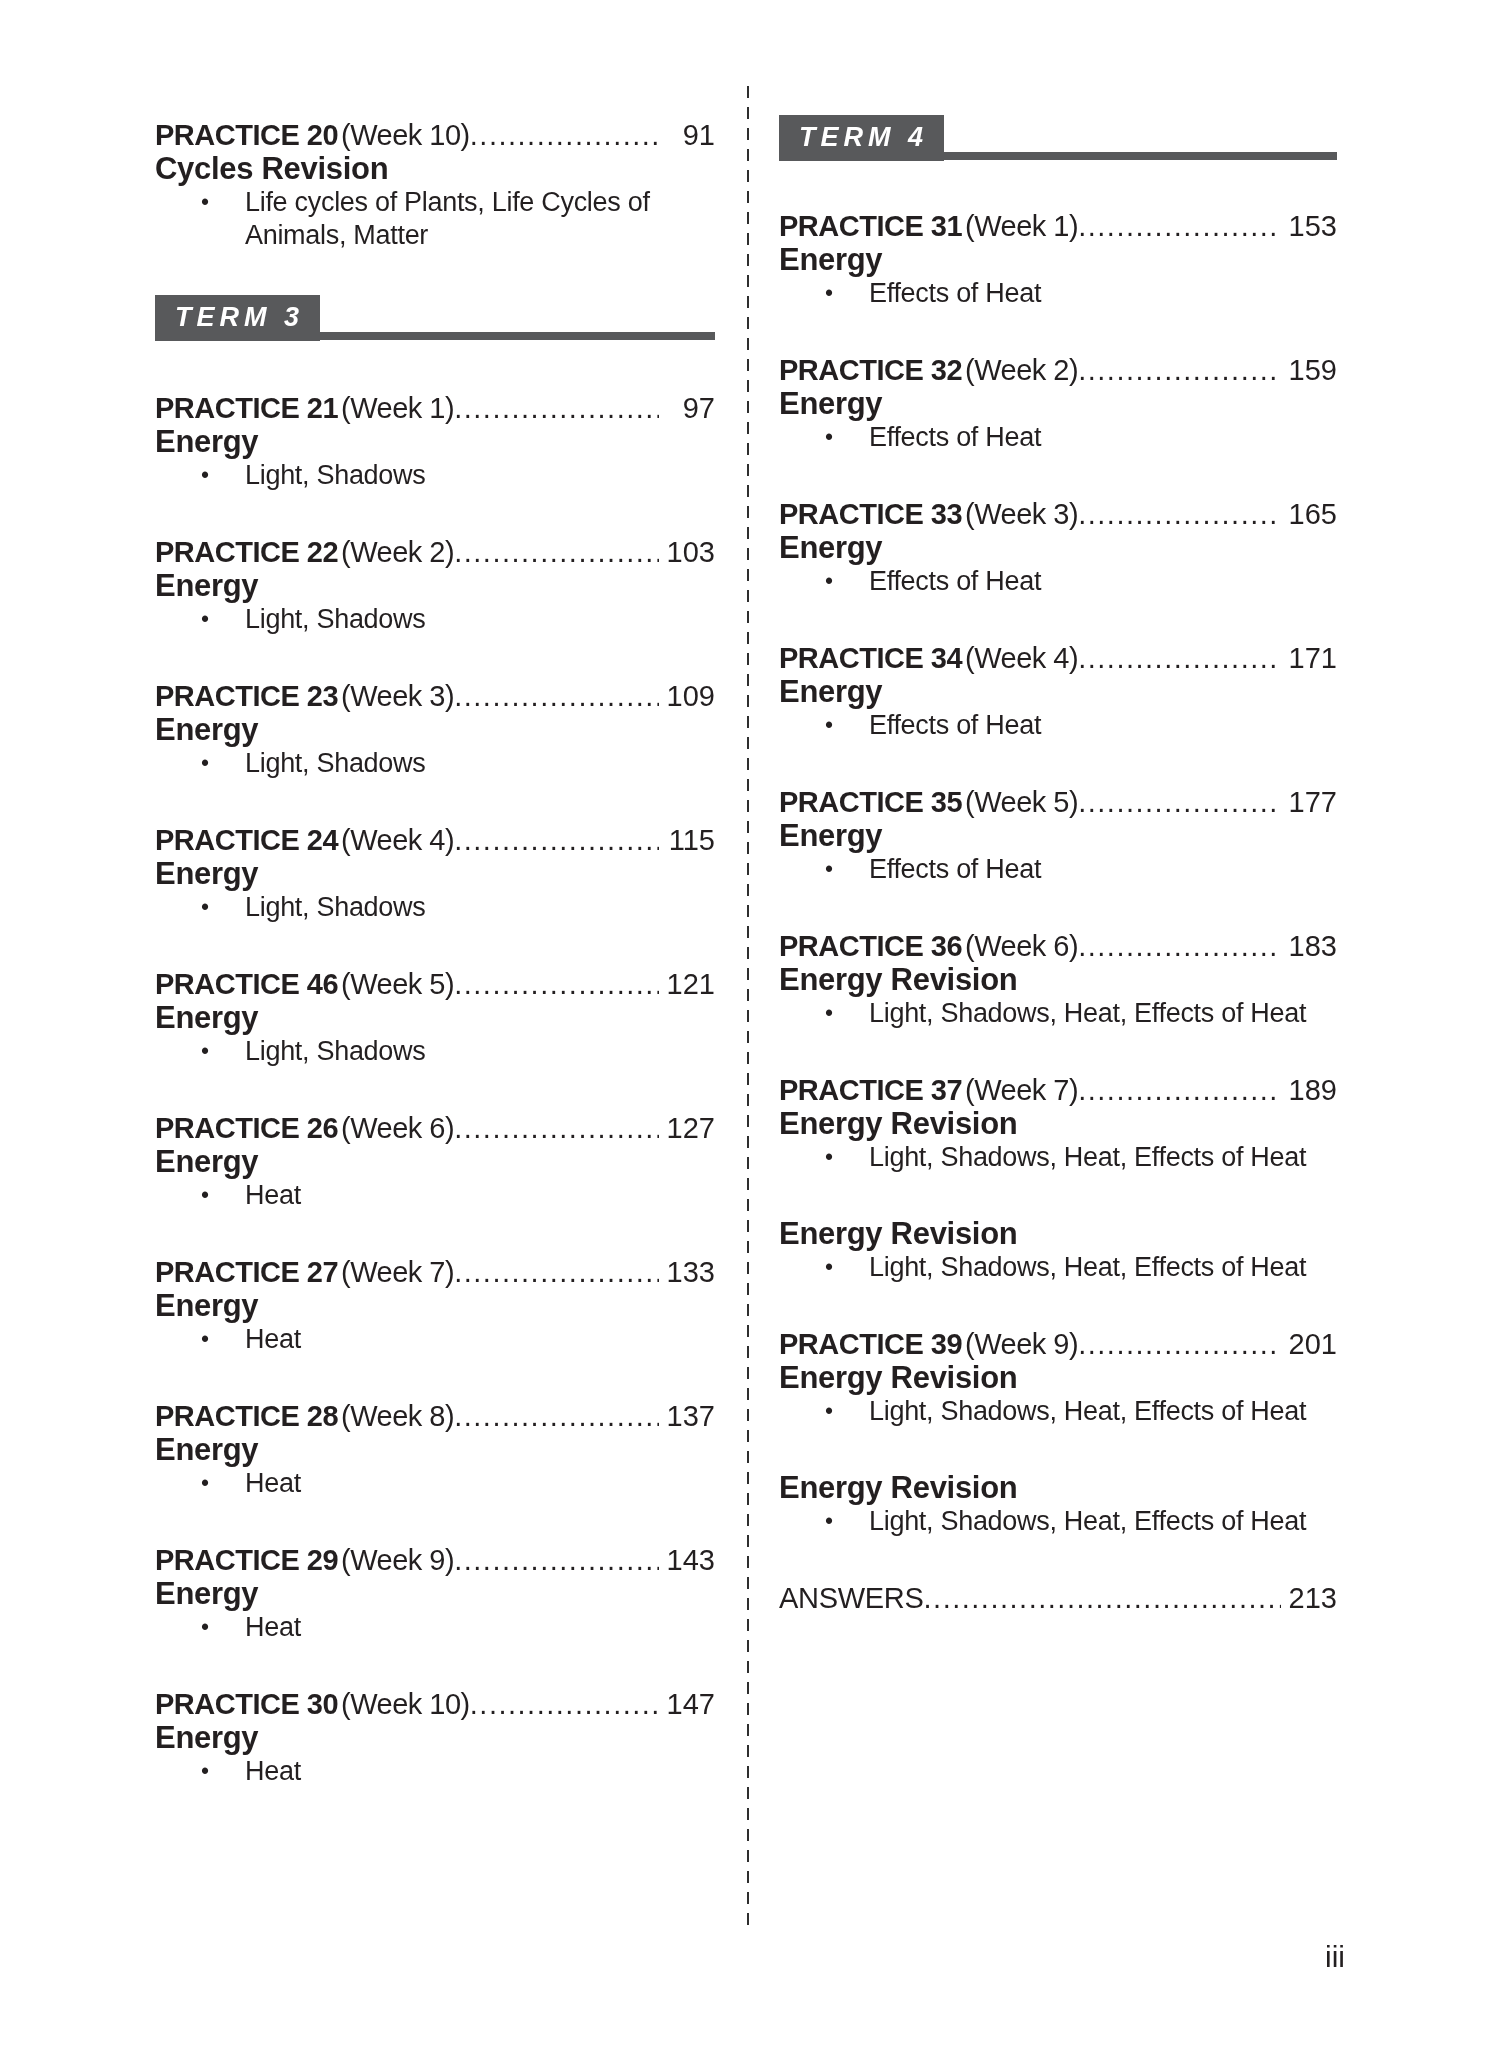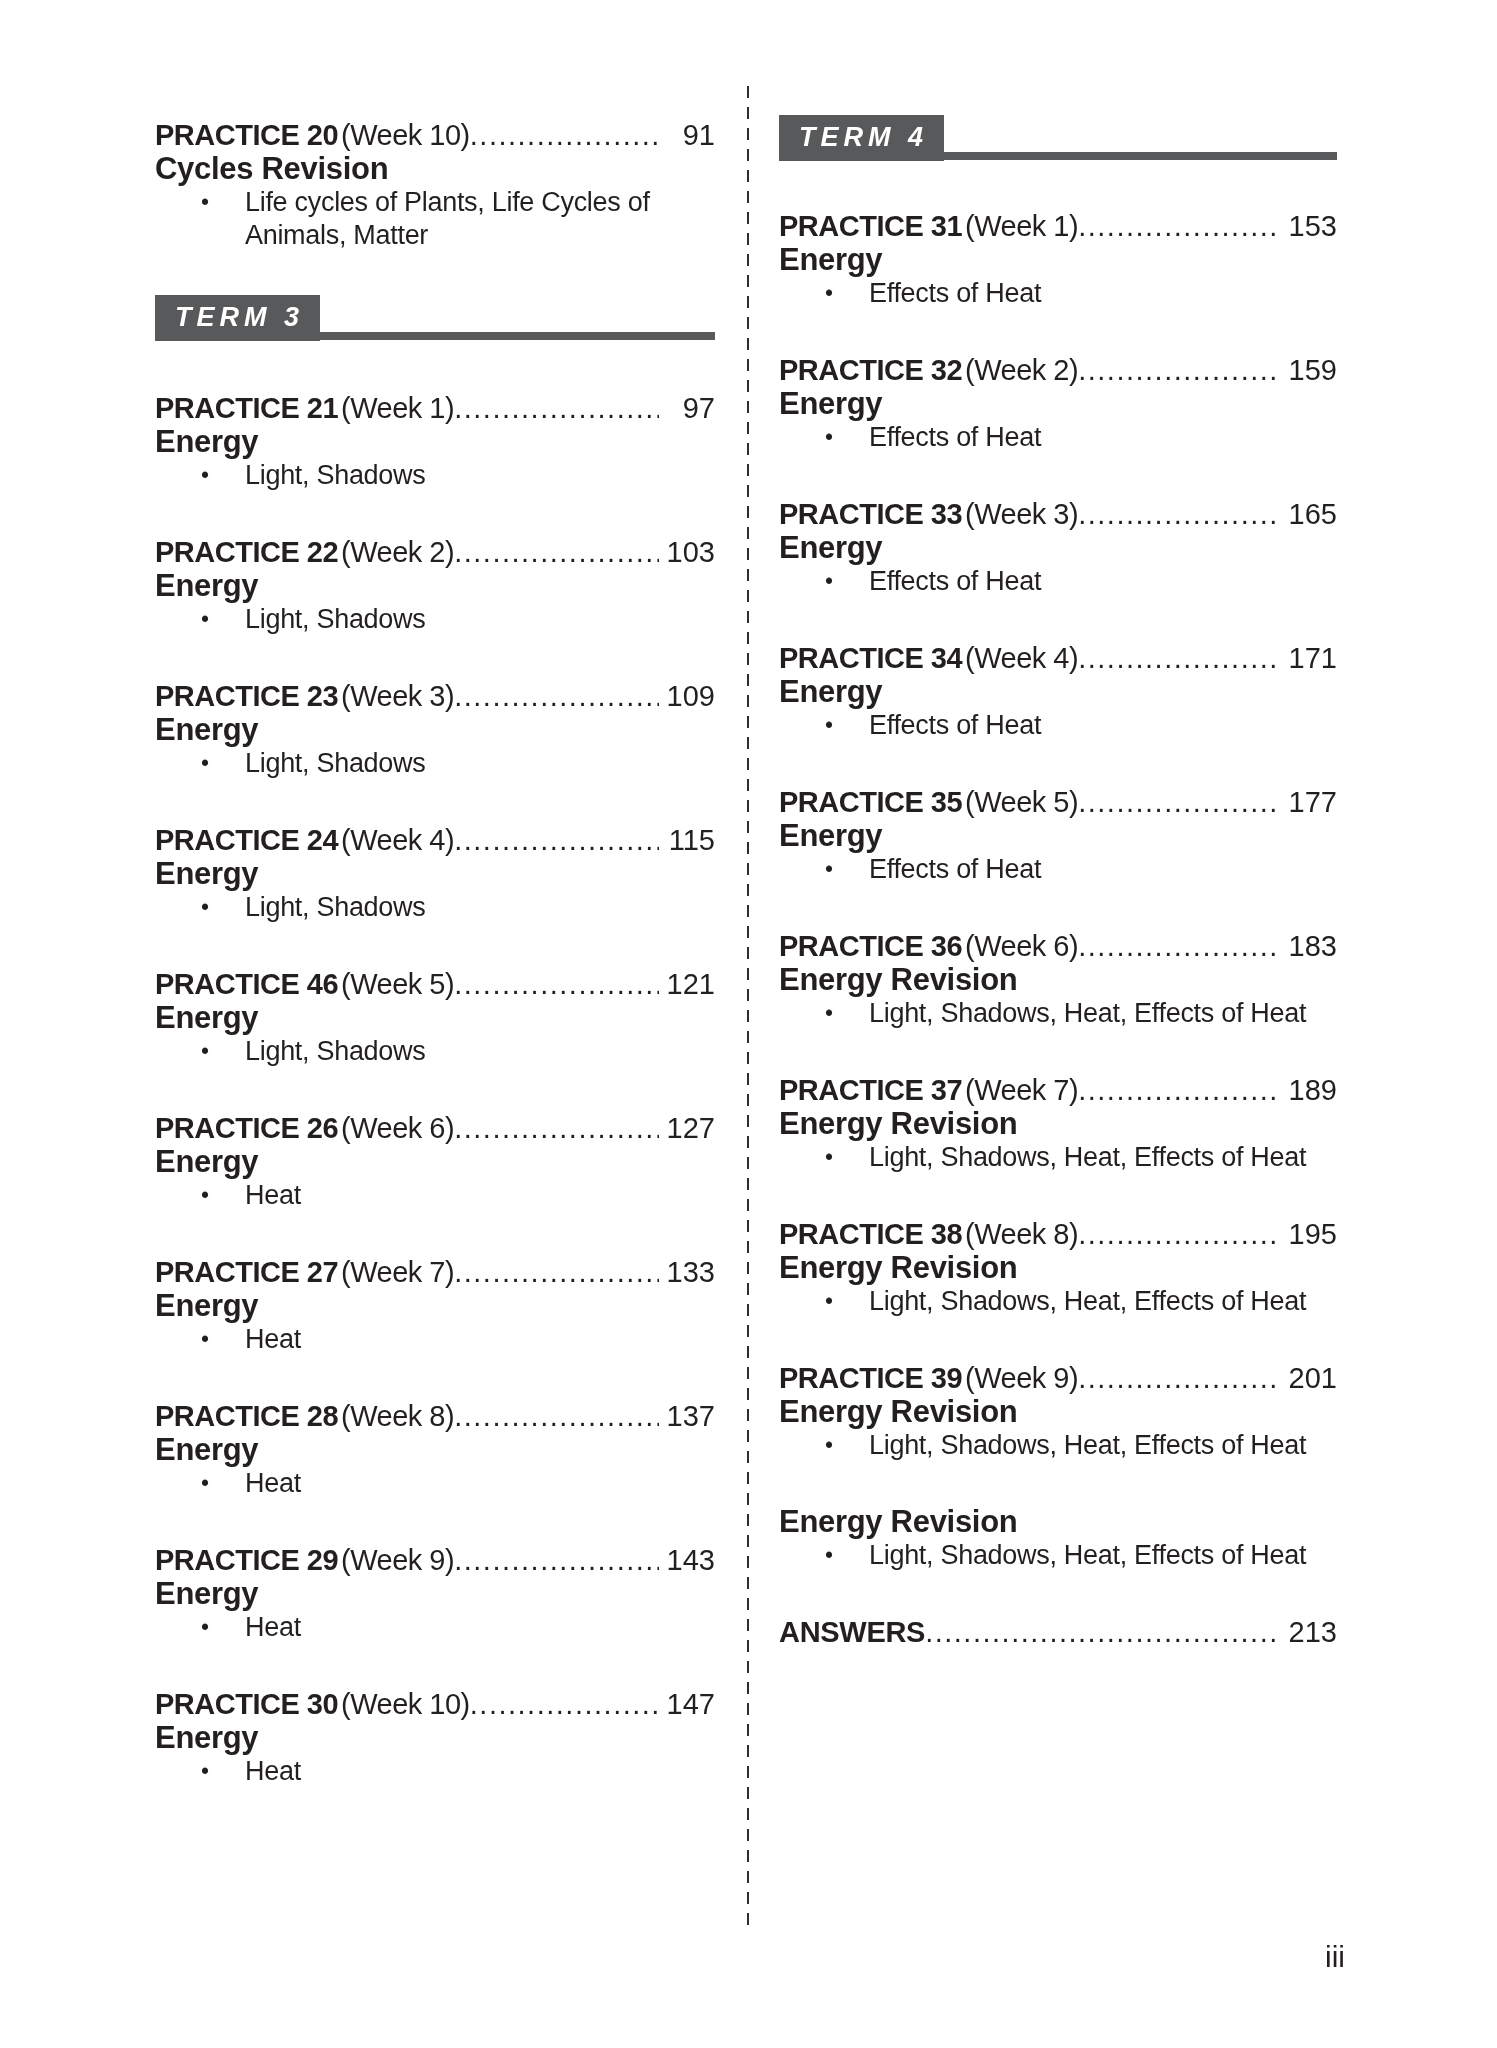--- a/index.html
+++ b/index.html
@@ -63,21 +63,21 @@
   .dots::after { content: ".........................."; }
   .pg { flex: 0 0 auto; width: 56px; text-align: right; }
 
   .cat { font-weight: bold; font-size: 31px; line-height: 34px; letter-spacing: -0.3px; }
   .top { display: flex; padding-left: 46px; font-size: 27px; line-height: 33px; letter-spacing: -0.3px; }
   .bu { flex: 0 0 44px; font-size: 23px; }
   .tx { flex: 1 1 auto; }
 
   
   .answers-row { display: flex; align-items: baseline; margin-top: 42px; font-size: 29px; line-height: 34px; }
-  .answers-label { flex: 0 0 auto; font-weight: bold; letter-spacing: -0.3px; }
+  .answers-label { flex: 0 0 auto; font-weight: normal; letter-spacing: -0.3px; }
   .answers-dots {
     flex: 1 1 auto;
     overflow: hidden;
     white-space: nowrap;
     letter-spacing: 1.5px;
     padding-right: 18px;
   }
   .answers-dots::after { content: "............................................................"; }
 
   .folio {
@@ -337,25 +337,20 @@
       <span class="pg">189</span>
     </div>
     <div class="cat">Energy Revision</div>
     <div class="top">
       <span class="bu">•</span>
       <span class="tx">Light, Shadows, Heat, Effects of Heat</span>
     </div>
   </div>
 
   <div class="entry">
-    <div class="row">
-      <span class="tl"><b class="pt">PRACTICE 38</b><span class="wk">(Week 8)</span></span>
-      <span class="dots"></span>
-      <span class="pg">195</span>
-    </div>
     <div class="cat">Energy Revision</div>
     <div class="top">
       <span class="bu">•</span>
       <span class="tx">Light, Shadows, Heat, Effects of Heat</span>
     </div>
   </div>
 
   <div class="entry">
     <div class="row">
       <span class="tl"><b class="pt">PRACTICE 39</b><span class="wk">(Week 9)</span></span>

